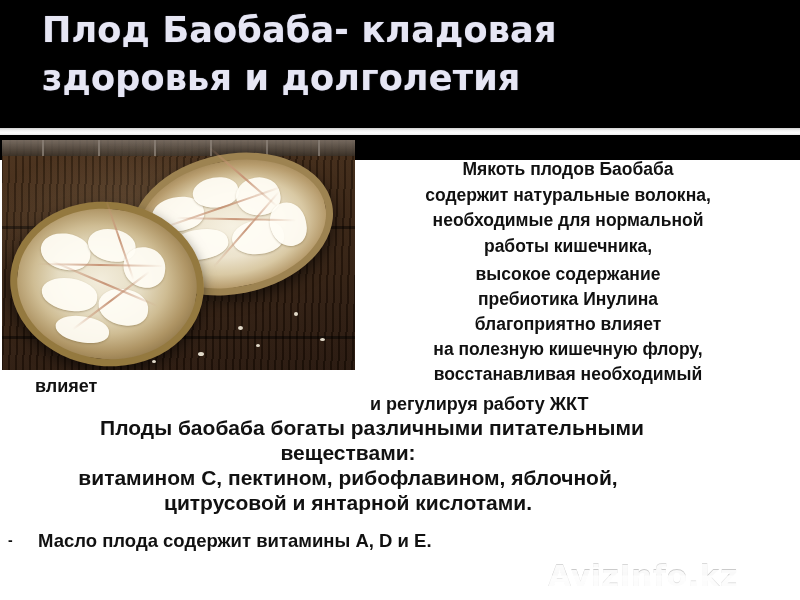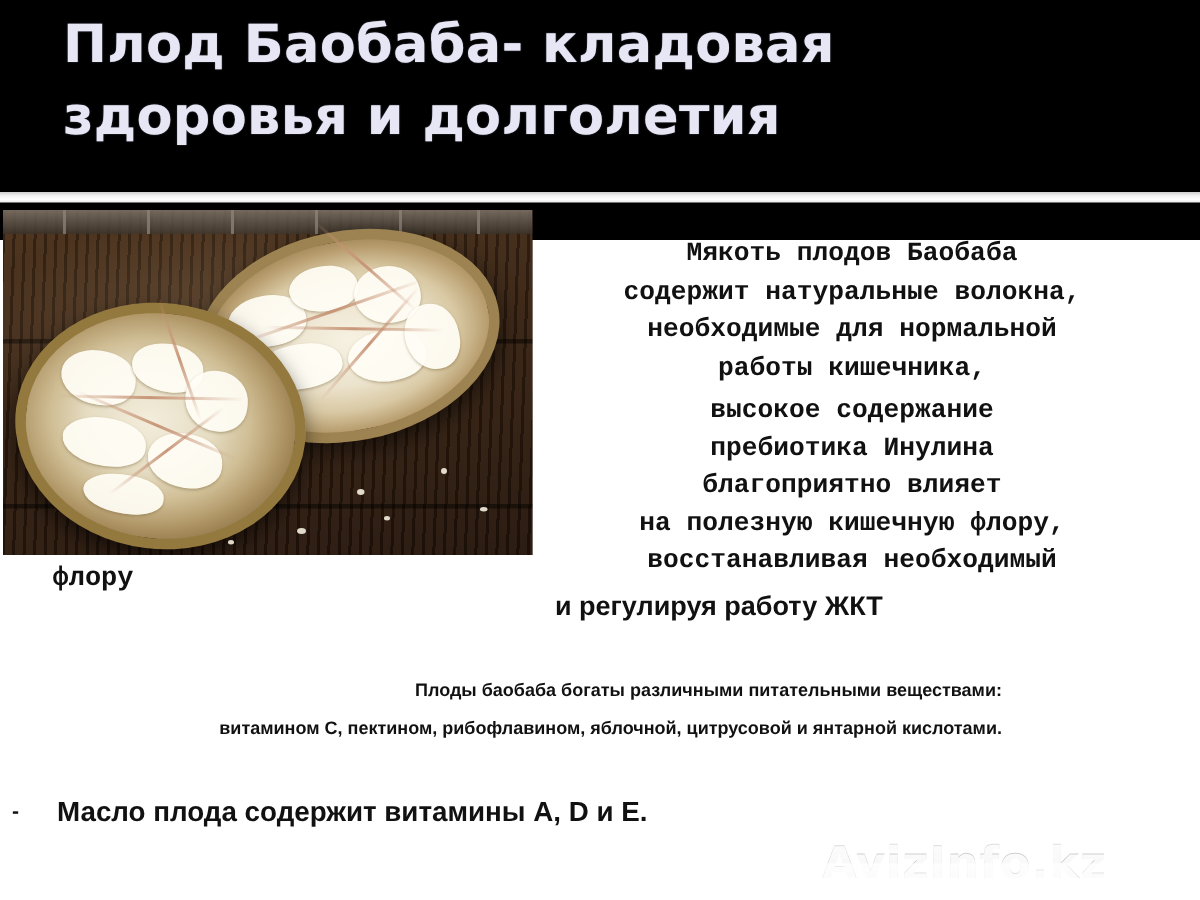--- a/index.html
+++ b/index.html
@@ -129,21 +129,21 @@
   .crumb {
     position: absolute;
     background: rgba(245,238,222,0.9);
     border-radius: 50%;
   }
 
   
   .body-text {
     position: absolute;
     color: #111111;
-    font-family: Liberation Mono, monospace;
+    font-family: Liberation Sans, sans-serif;
     font-weight: bold;
     white-space: pre-line;
   }
   #para-fiber {
     left: 358px;
     top: 157px;
     width: 420px;
     font-size: 17.5px;
     line-height: 25.5px;
     text-align: center;
@@ -166,25 +166,25 @@
     left: 370px;
     top: 392px;
     width: 400px;
     font-size: 18px;
     line-height: 24px;
     text-align: left;
     font-family: "Liberation Sans", "DejaVu Sans", sans-serif;
   }
   #para-nutrients {
     left: 28px;
-    top: 448px;
+    top: 415px;
     width: 640px;
-    font-size: 12px;
+    font-size: 21px;
     line-height: 25px;
-    text-align: right;
+    text-align: center;
     text-indent: 48px;
     font-family: "Liberation Sans", "DejaVu Sans", sans-serif;
   }
   #para-oil {
     left: 38px;
     top: 528px;
     width: 640px;
     font-size: 18.5px;
     line-height: 25px;
     font-family: Liberation Sans, sans-serif;
@@ -280,21 +280,21 @@
 содержит натуральные волокна,
 необходимые для нормальной
 работы кишечника,</div>
 
   <div class="body-text" id="para-inulin">высокое содержание
 пребиотика Инулина
 благоприятно влияет
 на полезную кишечную флору,
 восстанавливая необходимый</div>
 
-  <div class="body-text" id="label-balance">флору</div>
+  <div class="body-text" id="label-balance">влияет</div>
 
   <div class="body-text" id="para-gkt">и регулируя работу ЖКТ</div>
 
   <div class="body-text" id="para-nutrients">Плоды баобаба богаты различными питательными веществами:
     витамином С, пектином, рибофлавином, яблочной, цитрусовой и    янтарной кислотами.</div>
 
   <div id="dash-bullet">-</div>
   <div class="body-text" id="para-oil">Масло плода содержит витамины A, D и E.</div>
 
   <div id="watermark">AvizInfo.kz</div>

